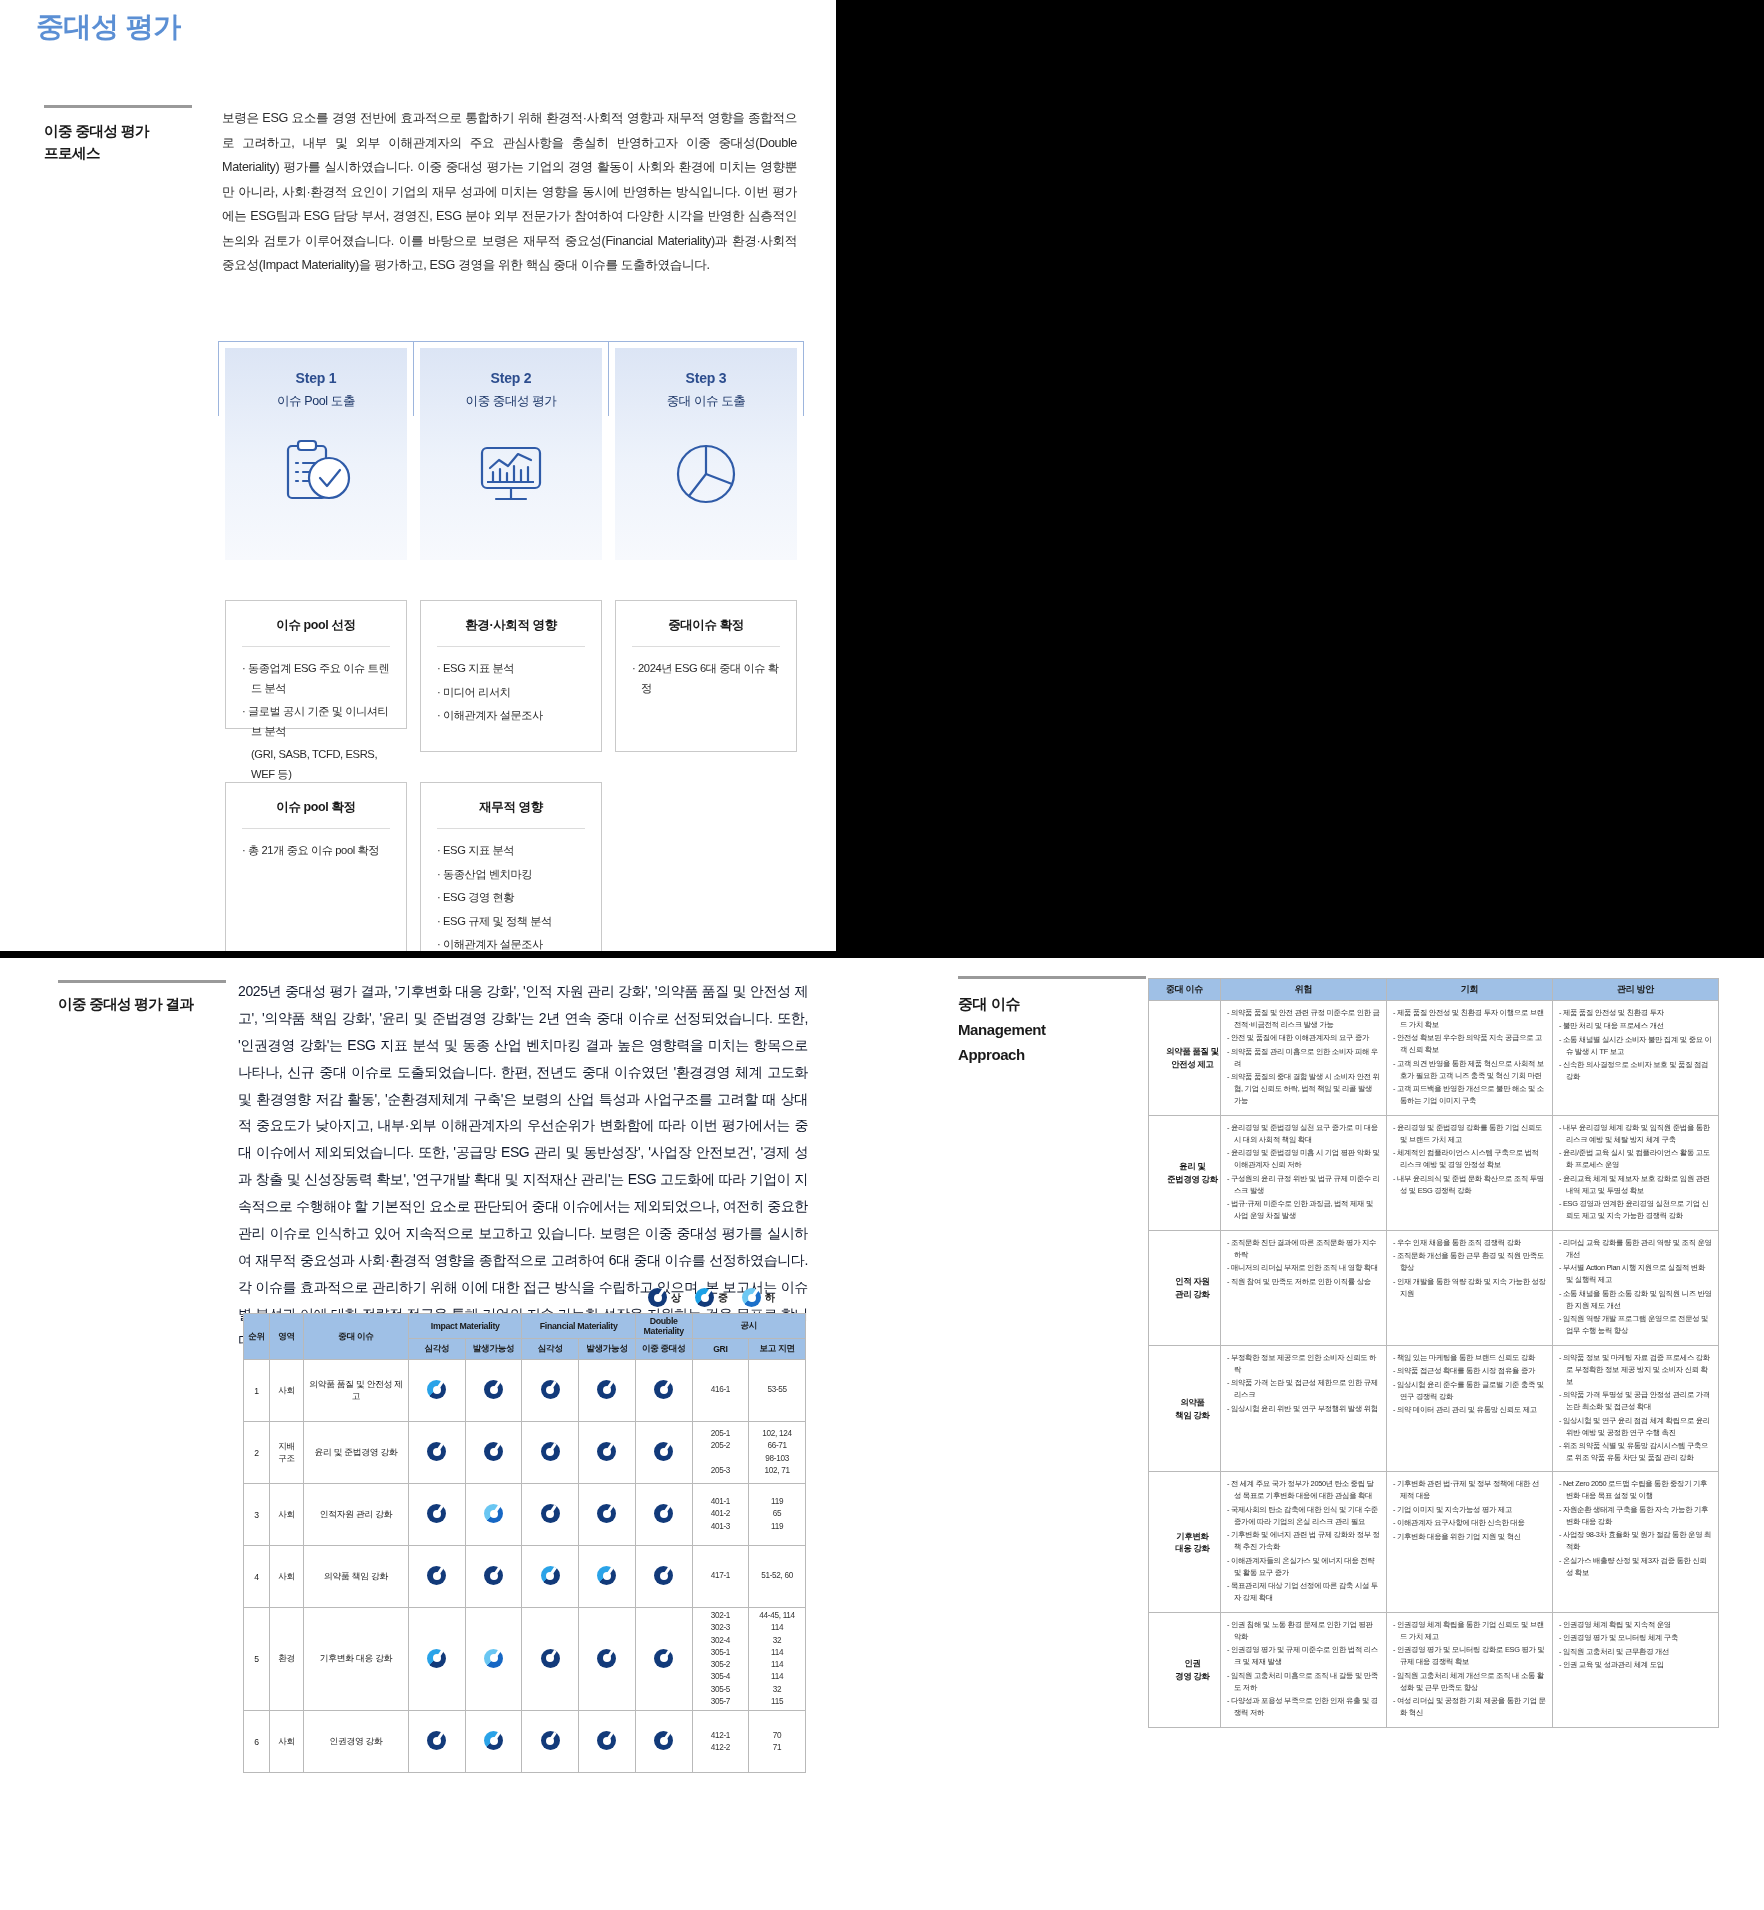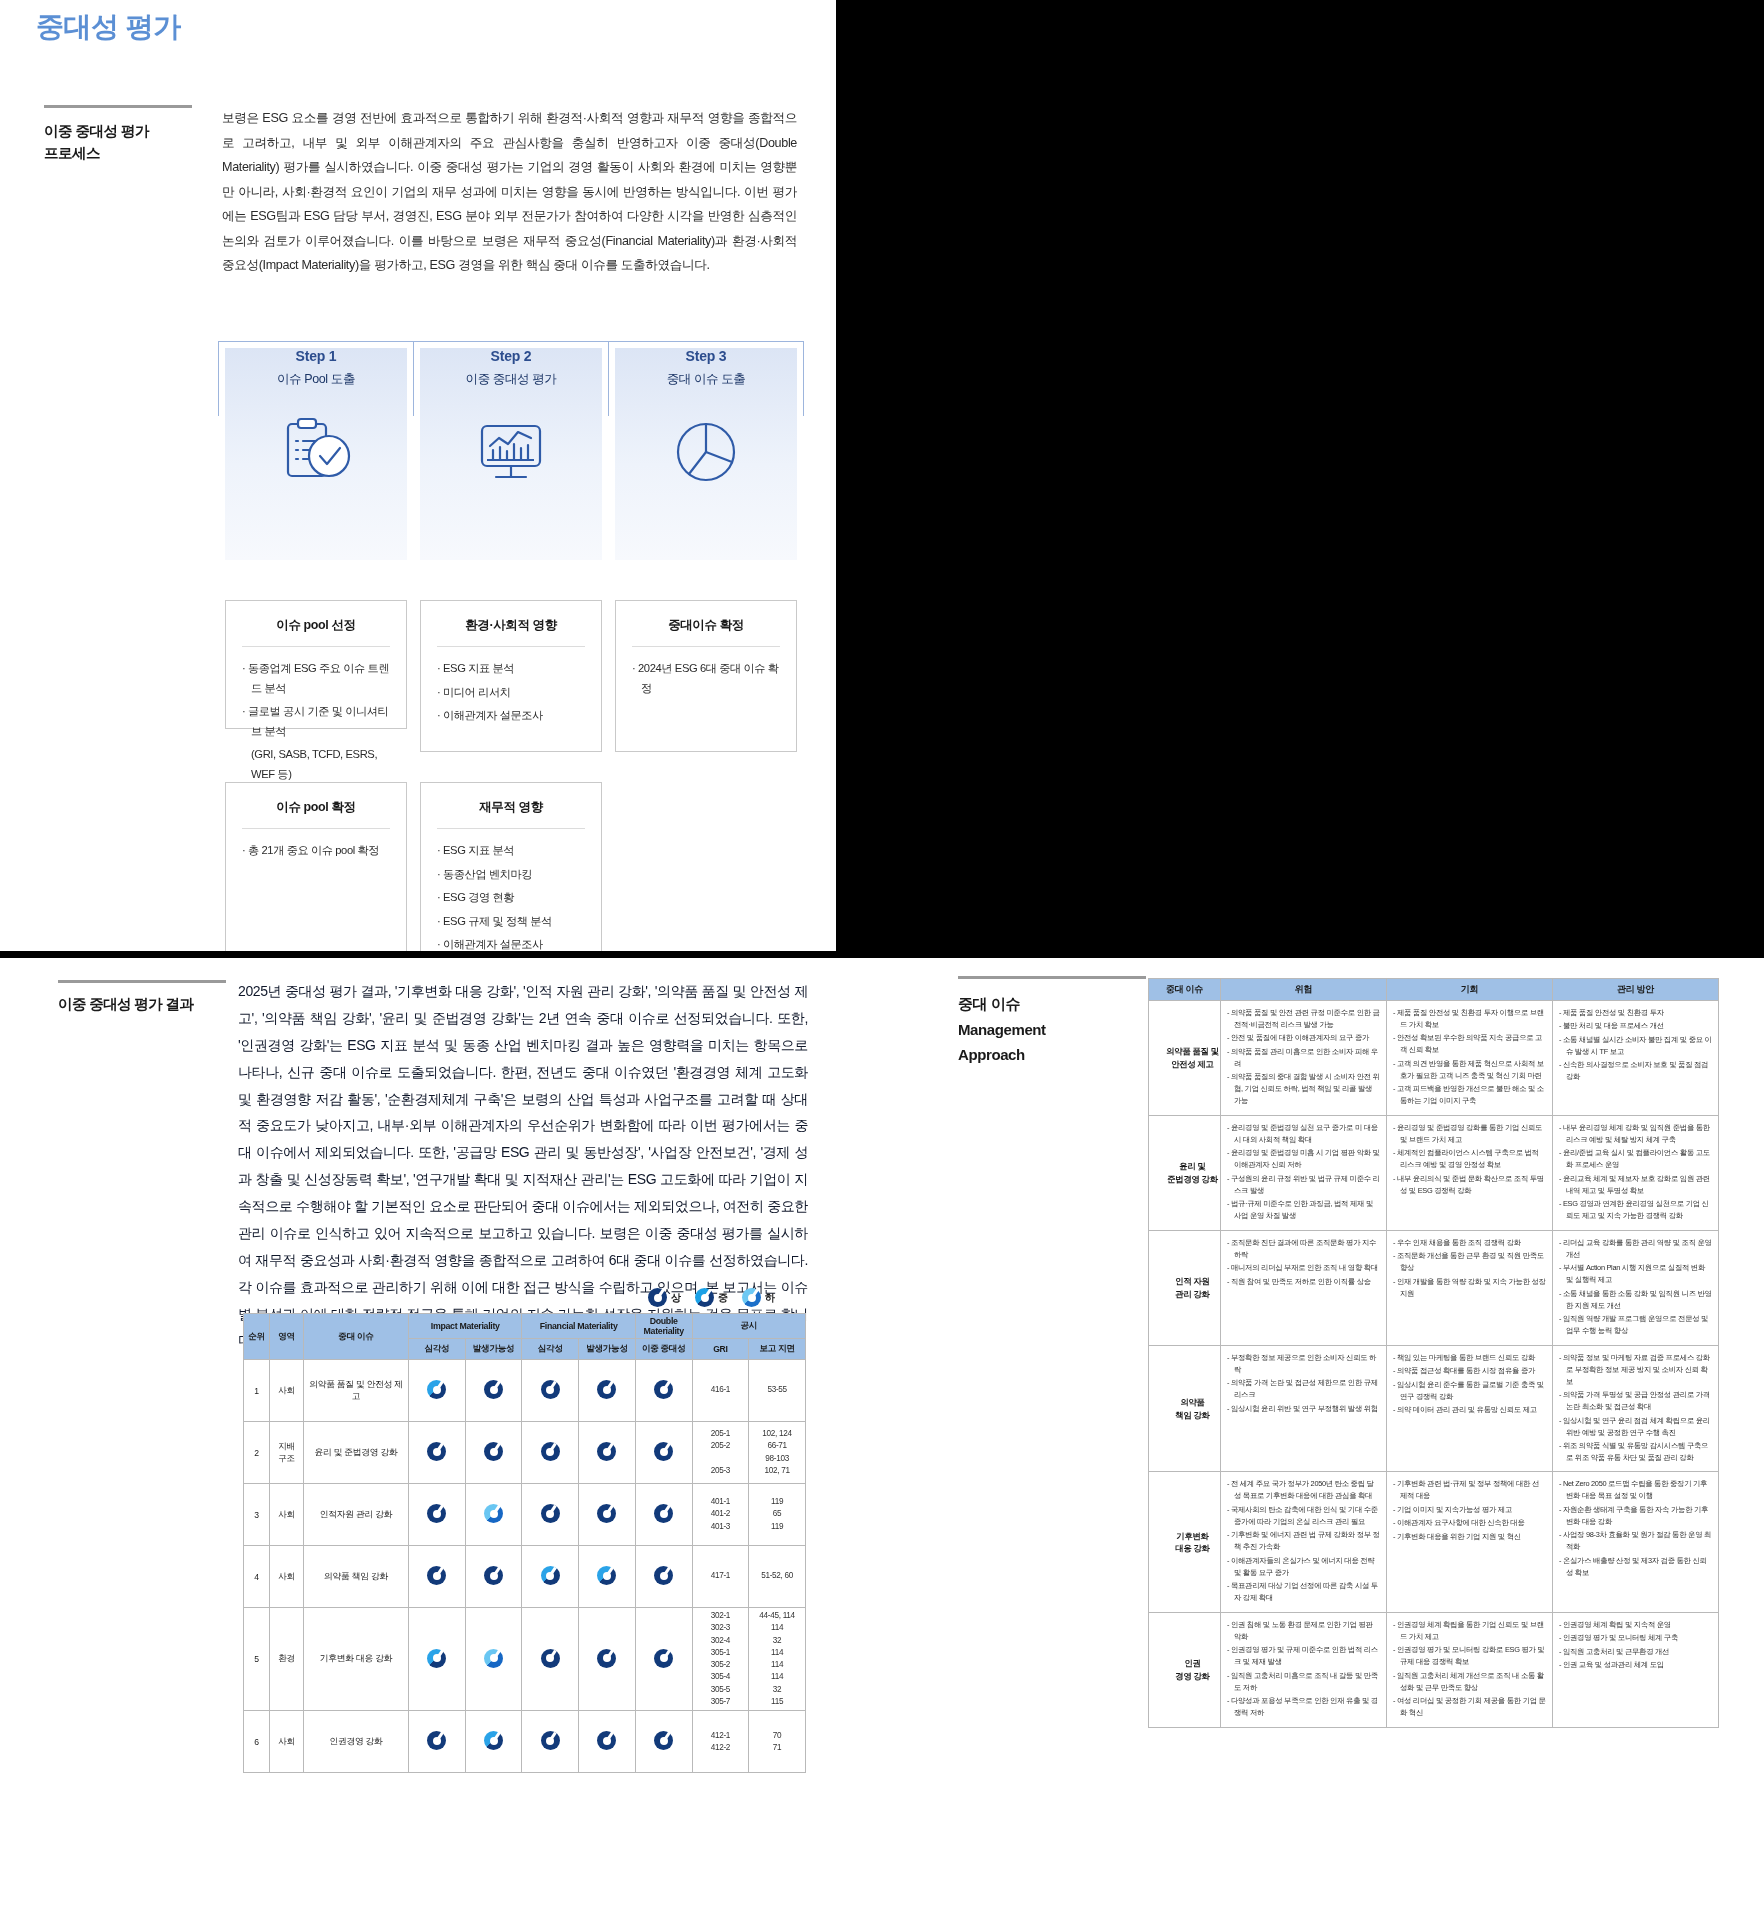--- a/index.html
+++ b/index.html
@@ -44,21 +44,21 @@
     border-left: 1.5px solid #9db5dd; border-top: 1.5px solid #9db5dd;
   }
   .step-card::after {
     content: ""; position: absolute; right: -7px; top: -7px;
     width: 14px; height: 74px;
     border-right: 1.5px solid #9db5dd; border-top: 1.5px solid #9db5dd;
   }
   .step-c1 { left: 0; }
   .step-c2 { left: 195px; }
   .step-c3 { left: 390px; }
-  .step-num { position: relative; z-index: 2; text-align: center; 
+  .step-num { position: relative; z-index: 2; text-align: center; padding-top: 22px;
               font-size: 14px; font-weight: 700; color: #2c4d8e; letter-spacing: -0.2px; }
   .step-lbl { position: relative; z-index: 2; text-align: center; padding-top: 7px;
               font-size: 12.5px; font-weight: 400; color: #1b3566; letter-spacing: -0.4px; }
   .step-ico { position: relative; z-index: 2; display: flex; justify-content: center; margin-top: 26px; }
 
   
   .ibox { position: absolute; border: 1px solid #c9c9c9; background: #fff; }
   .ibox-title { text-align: center; font-size: 12.5px; font-weight: 700; color: #1a1a1a;
                 padding: 16px 6px 12px; letter-spacing: -0.4px; }
   .ibox-rule { height: 1px; background: #dcdcdc; margin: 0 16px 12px; }

